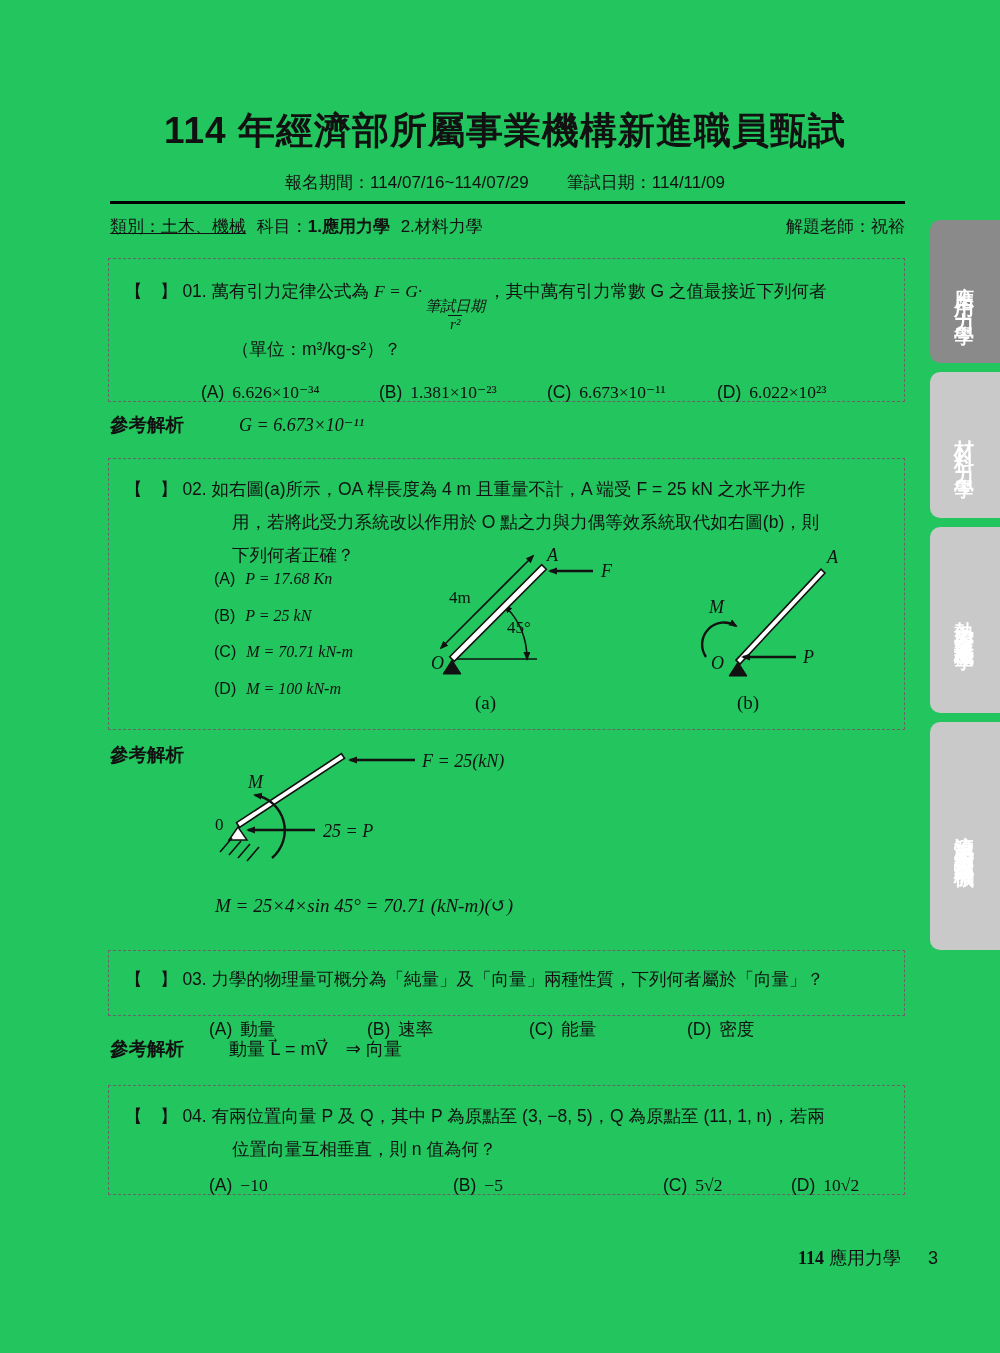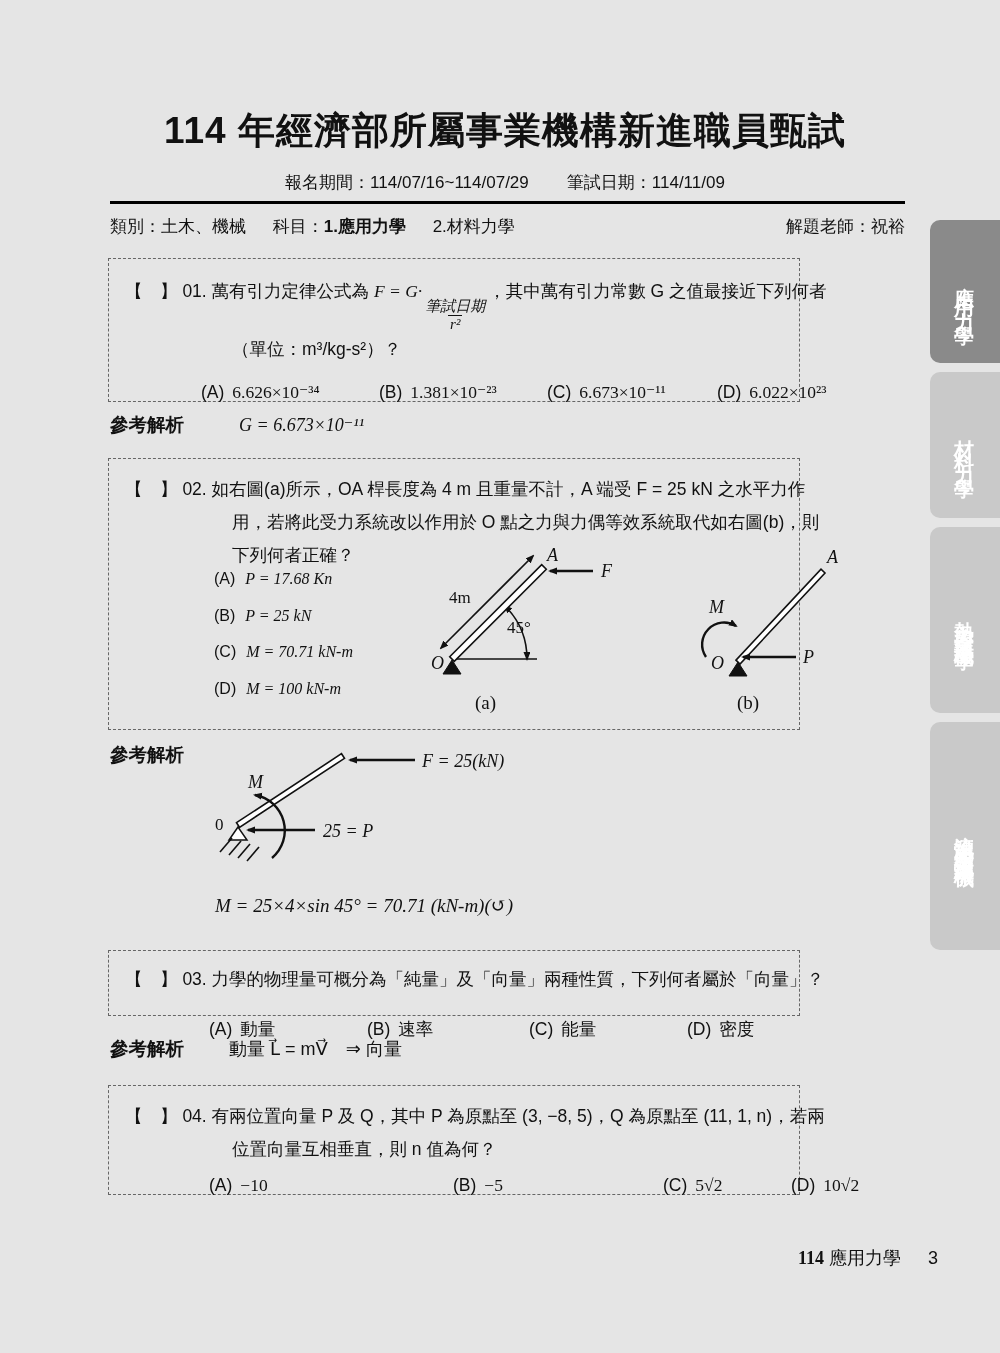--- a/index.html
+++ b/index.html
@@ -2,46 +2,46 @@
 <html style="--tab_active: #8a8a8a; --tab_inactive: #c9c9c9;"><head>
 <meta charset="utf-8">
 <style>
   :root{
     --tab_active:#8a8a8a;
     --tab_inactive:#c9c9c9;
   }
   *{box-sizing:border-box;}
   html,body{margin:0;padding:0;background:#ffffff;}
   body{font-family:"Liberation Sans","DejaVu Sans",sans-serif;color:#111;}
-  .page{position:relative;width:1000px;height:1353px;background:#e5e5e5;overflow:hidden;}
+  .page{position:relative;width:1000px;height:1353px;background:#22c55e;overflow:hidden;}
 
   
   .title{position:absolute;top:106px;left:0;width:1010px;text-align:center;
          font-size:37px;font-weight:bold;letter-spacing:1px;}
   .subtitle{position:absolute;top:171px;left:0;width:1010px;text-align:center;font-size:17px;}
   .subtitle .gap{display:inline-block;width:38px;}
   .rule{position:absolute;top:201px;left:110px;width:795px;height:3px;background:#000;}
   .inforow{position:absolute;top:215px;left:110px;width:795px;font-size:17px;
            display:flex;justify-content:space-between;}
   .inforow b{font-weight:bold;}
-  .inforow .seg{margin-right:22px;}
+  .inforow .seg{margin-right:6px;text-decoration:underline;}
 
   
   .tab{position:absolute;left:930px;width:70px;border-radius:10px 0 0 10px;
        background:var(--tab_inactive);color:#fff;font-weight:bold;font-size:20px;
        display:flex;align-items:center;justify-content:center;
        writing-mode:vertical-rl;text-orientation:upright;}
   .tab.active{background:var(--tab_active);}
   .tab1{top:220px;height:143px;letter-spacing:13px;padding-top:10px;}
   .tab2{top:372px;height:146px;letter-spacing:13px;padding-top:10px;}
   .tab3{top:527px;height:186px;letter-spacing:5px;padding-top:4px;}
   .tab4{top:722px;height:228px;letter-spacing:4px;padding-top:4px;}
 
   
-  .qbox{position:absolute;left:108px;width:692px;border:1px dashed #666;font-size:17.5px;line-height:33px;}
+  .qbox{position:absolute;left:108px;width:797px;border:1px dashed #666;font-size:17.5px;line-height:33px;}
   .q1{top:258px;height:144px;padding:16px 14px 0 16px;}
   .q2{top:458px;height:272px;padding:14px 14px 0 16px;}
   .q3{top:950px;height:66px;padding:12px 14px 0 16px;}
   .q4{top:1085px;height:110px;padding:14px 14px 0 16px;}
   .qline{white-space:nowrap;}
   .indent{padding-left:107px;}
   .serif{font-family:"Liberation Serif","DejaVu Serif",serif;}
   .mi{font-family:"Liberation Serif","DejaVu Serif",serif;font-style:italic;}
 
   .frac{display:inline-flex;flex-direction:column;align-items:center;vertical-align:-14px;

